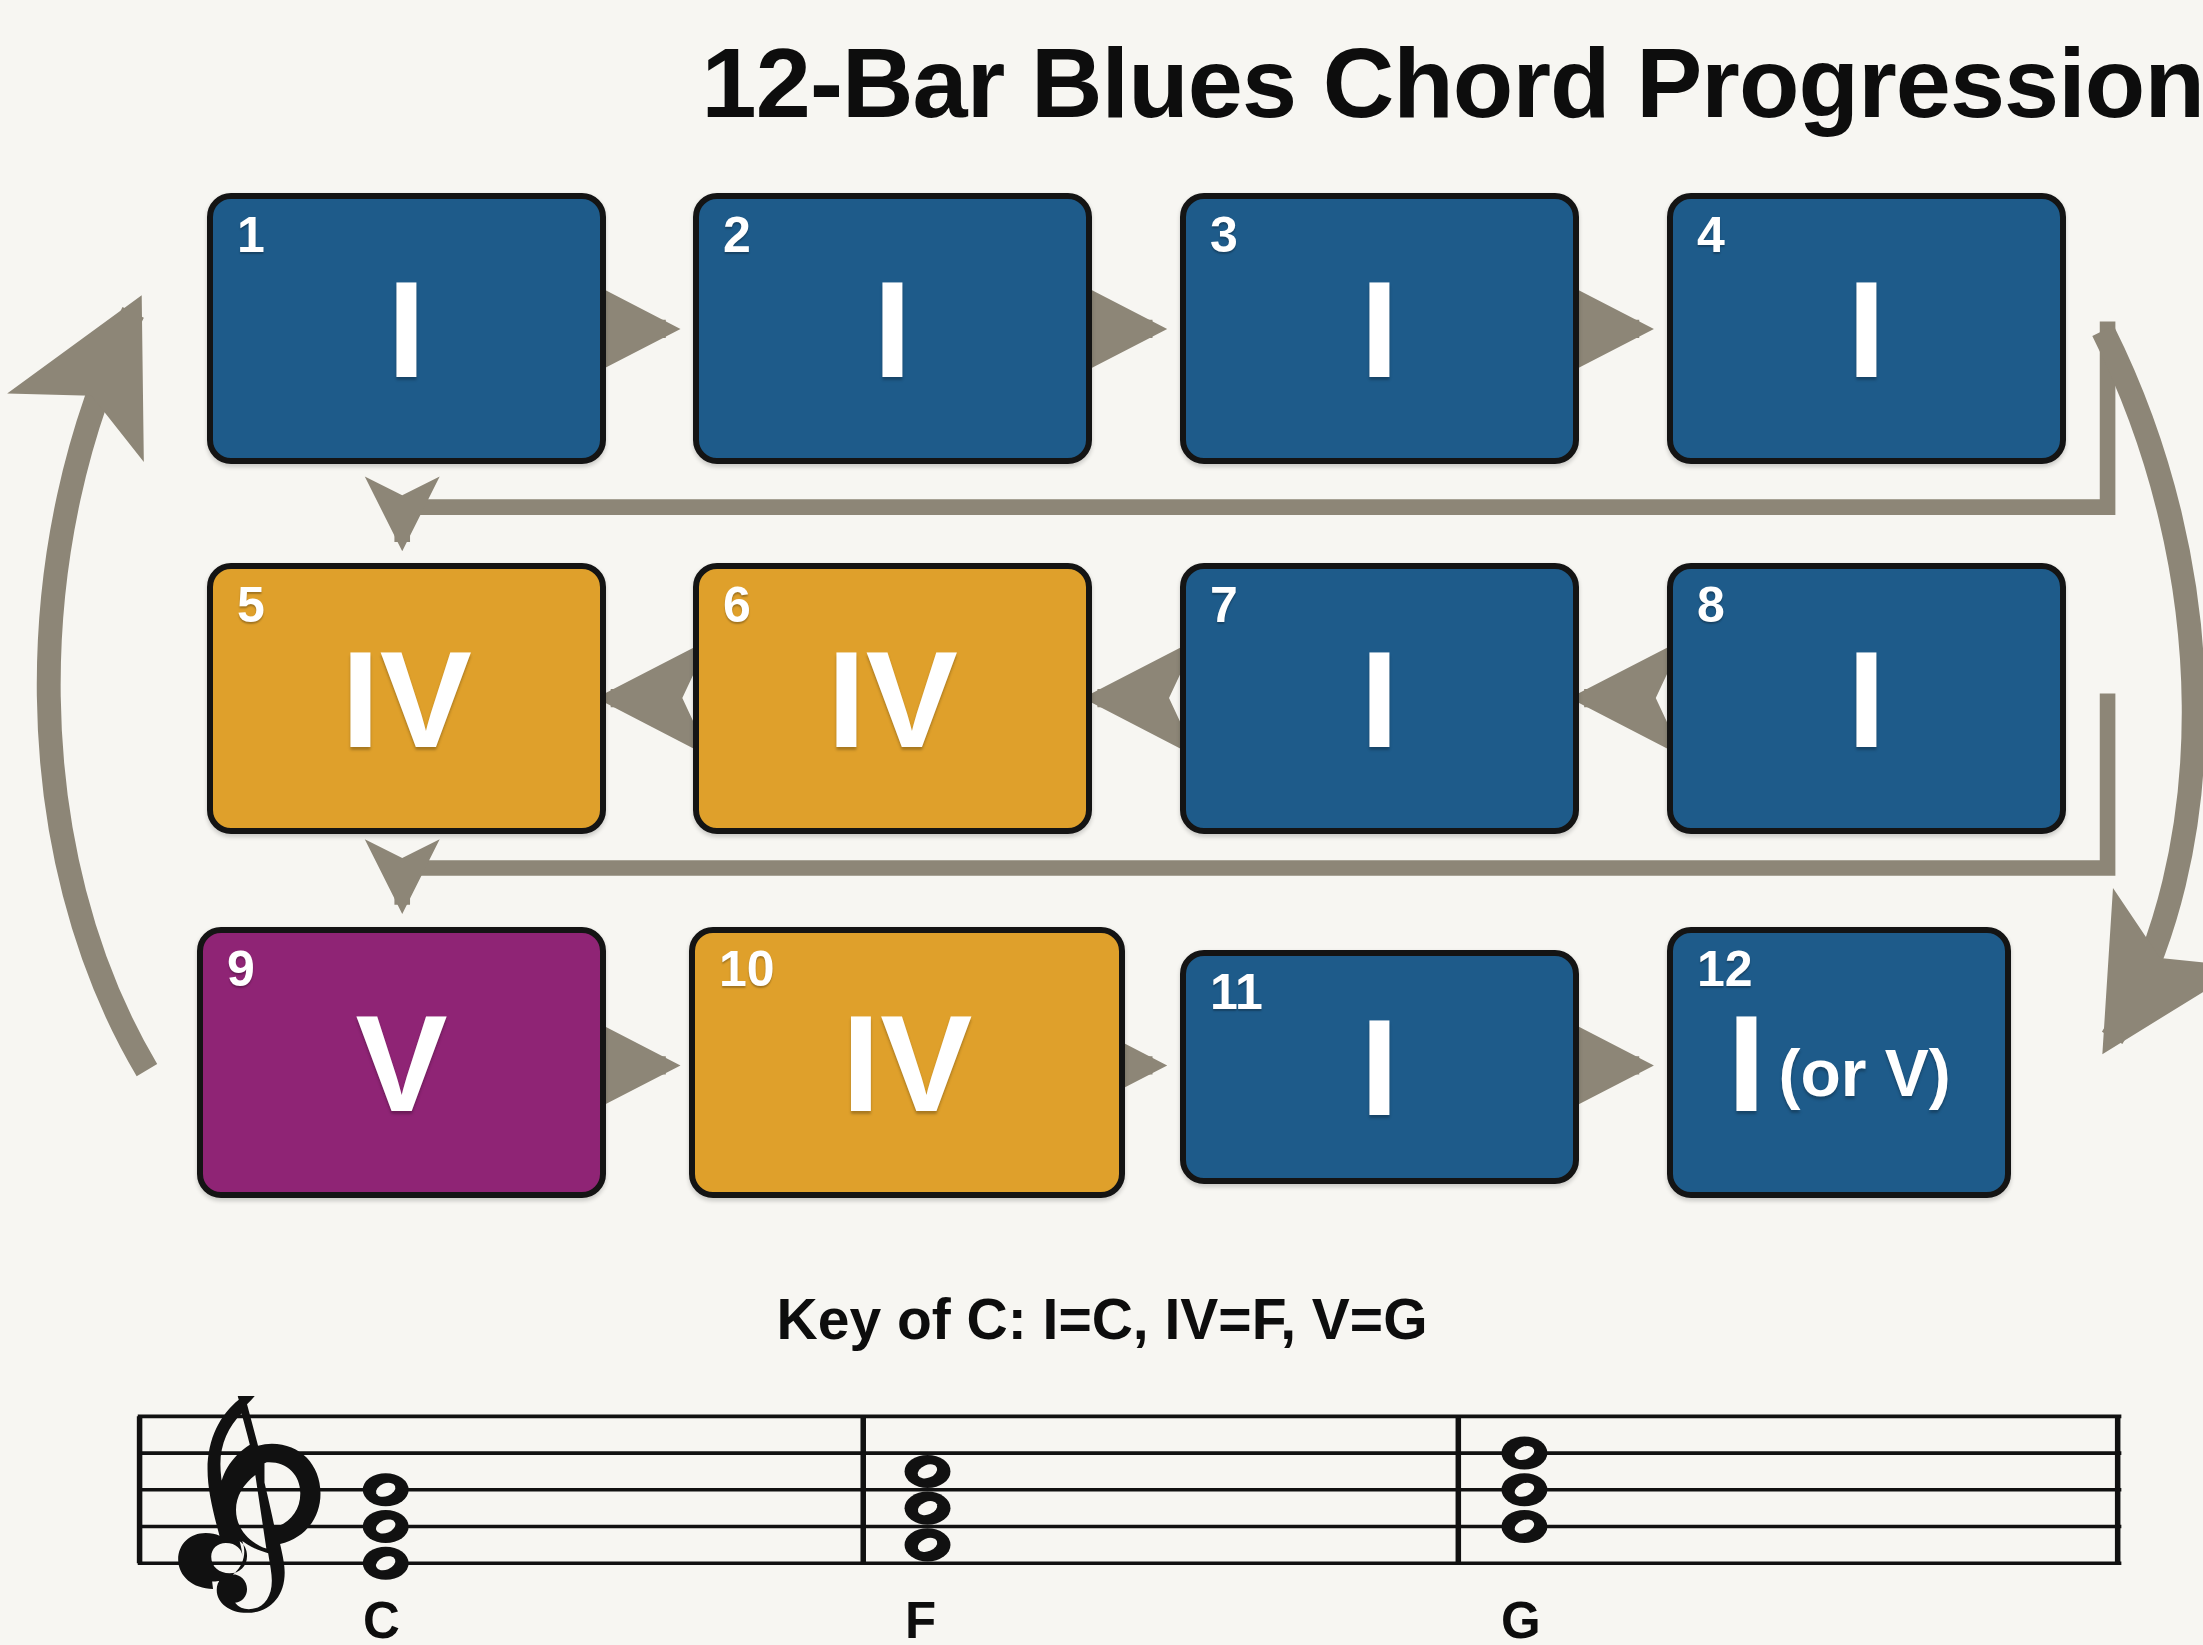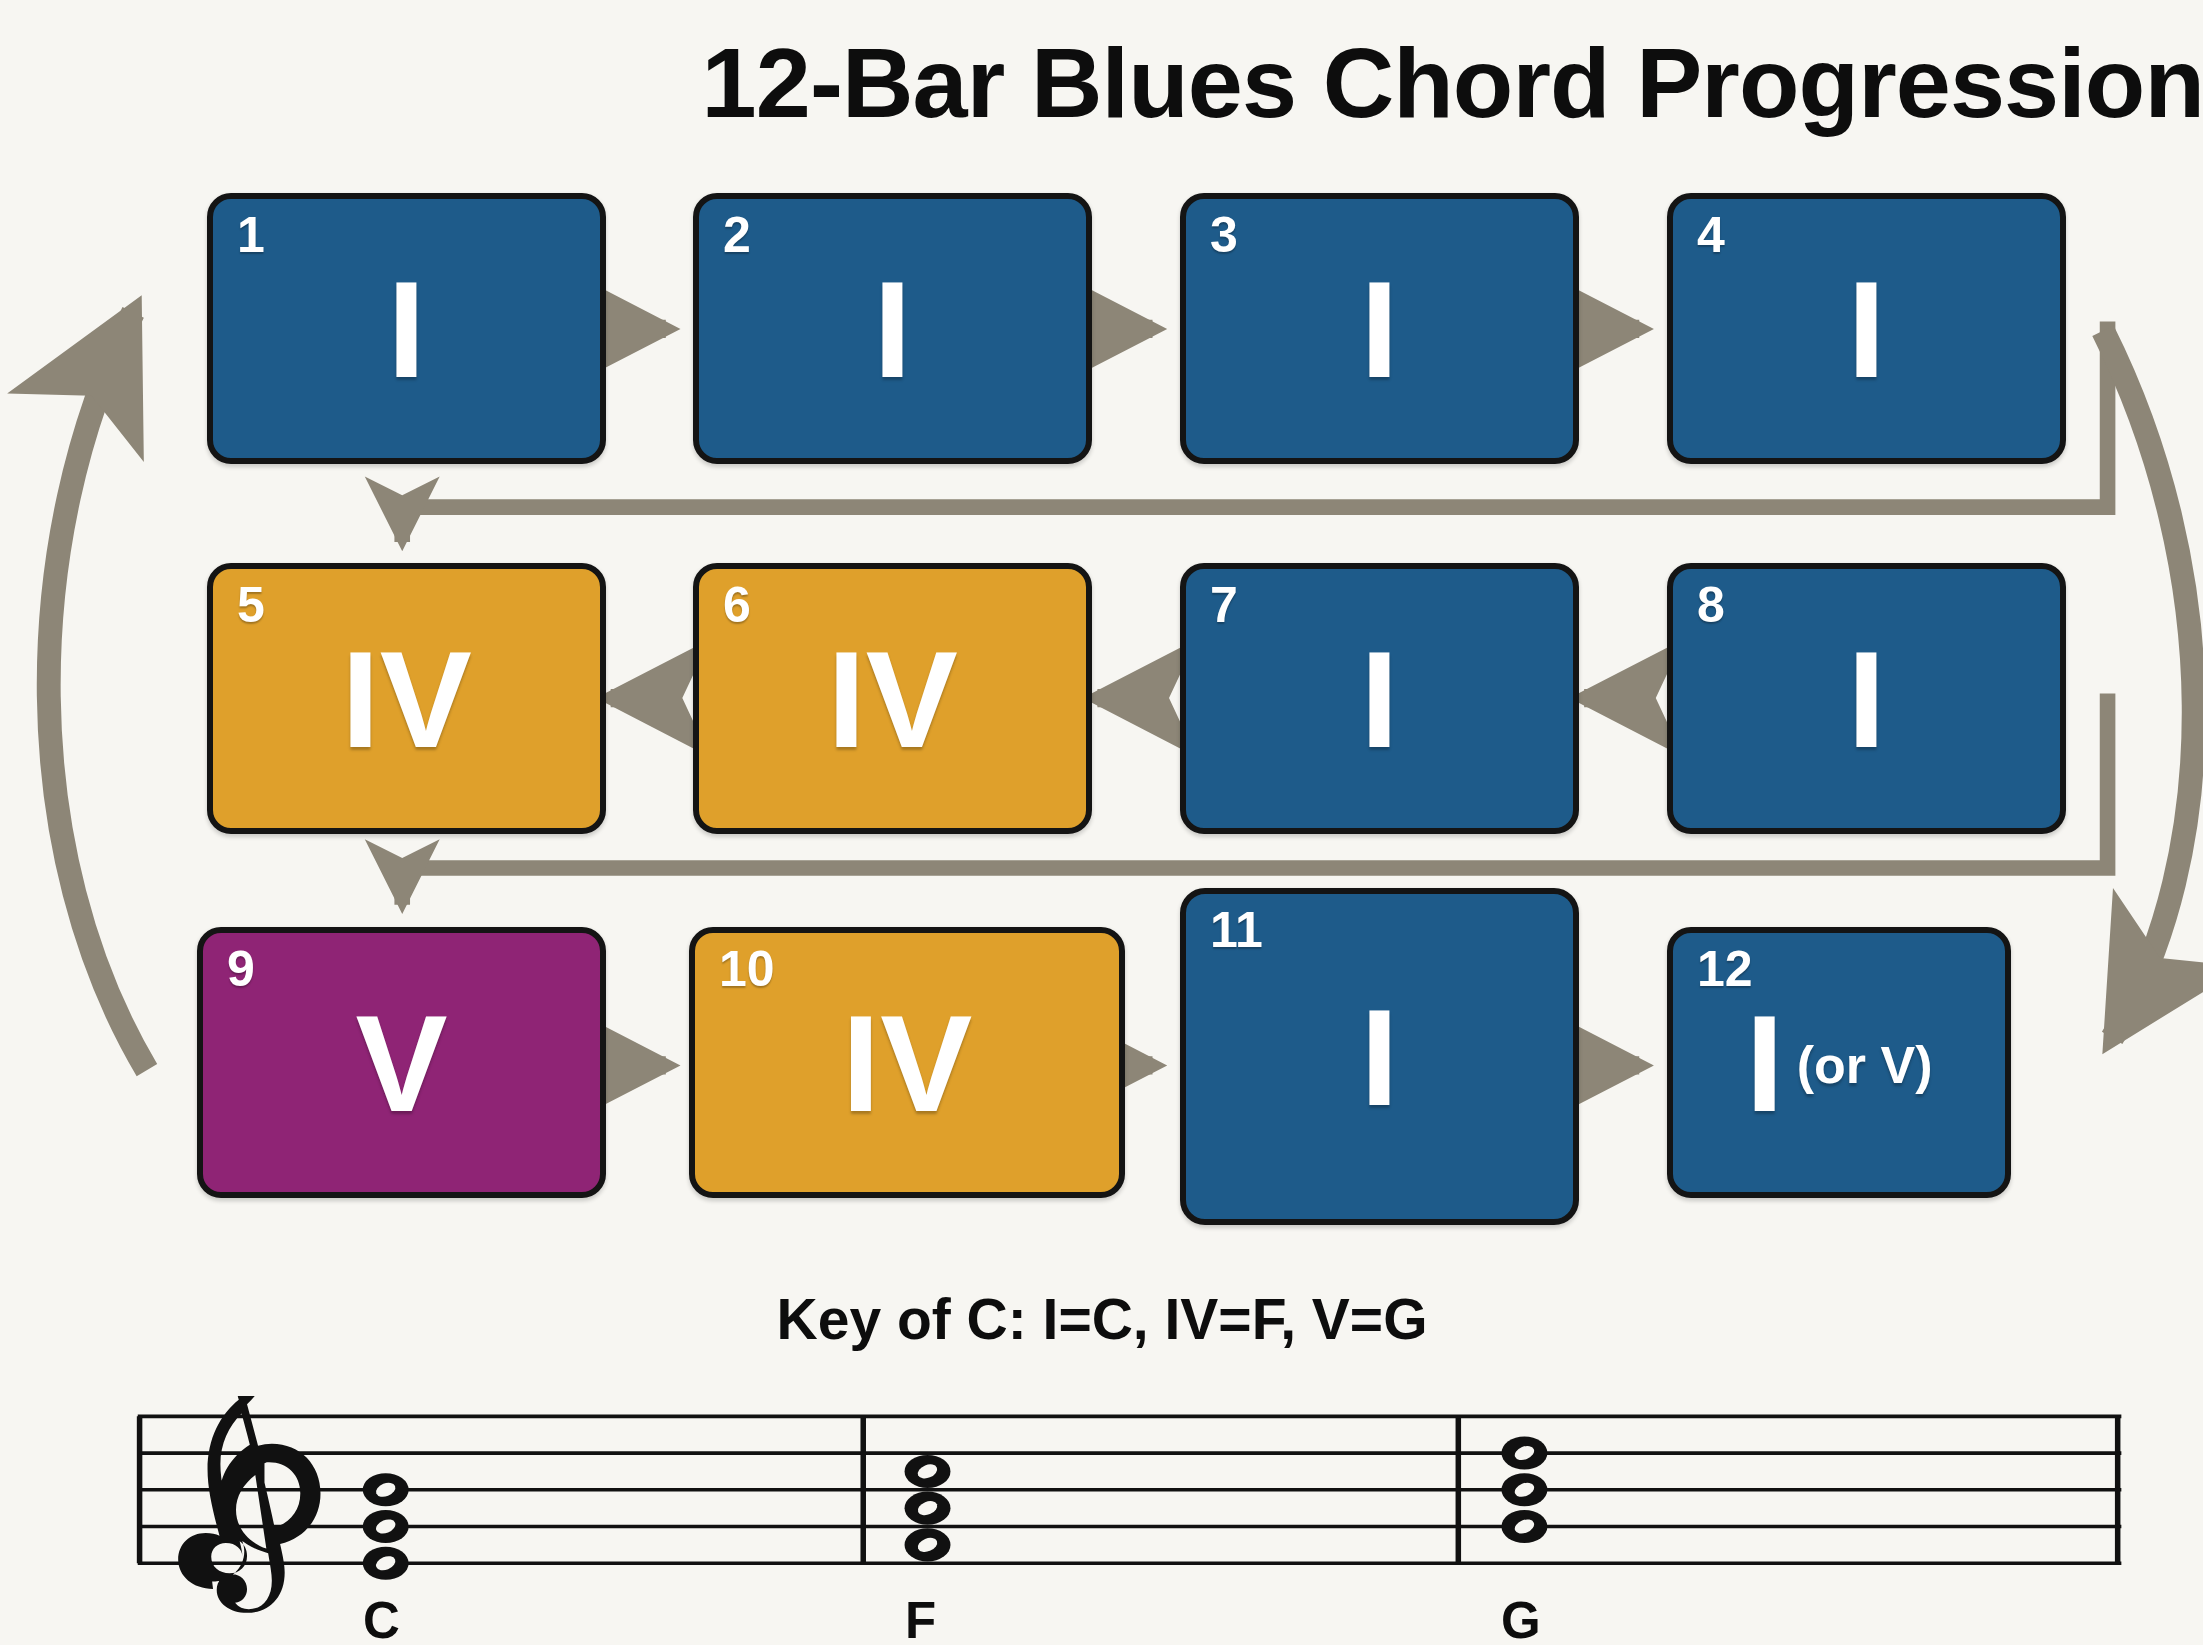--- a/index.html
+++ b/index.html
@@ -36,24 +36,24 @@
     line-height:1.1;
   }
   .bar .roman{
     position:absolute;left:0;top:0;width:100%;height:100%;
     display:flex;align-items:center;justify-content:center;
     font-size:138px;font-weight:bold;color:#ffffff;
     text-shadow:0 2.8px 2.8px rgba(0,0,0,.25);
     line-height:1;
   }
   .bar .roman .alt{
-    font-size:52px;
+    font-size:66px;
     margin-left:13px;
     align-self:center;
-    position:relative;top:2px;
+    position:relative;top:10px;
   }
 
   
   #arrows{position:absolute;left:0;top:0;width:2204px;height:1646px;pointer-events:none;}
 
   #keyline{
     position:absolute;left:0;top:1286px;width:2204px;
     text-align:center;font-size:57px;font-weight:bold;color:#0d0d0d;
     white-space:nowrap;
   }
@@ -161,21 +161,21 @@
     <span class="roman">
         <span>V</span>
       </span>
   </div>
   <div class="bar" style="left:689px;top:927px;width:436px;height:271px;background:#dfa02b;">
     <span class="num">10</span>
     <span class="roman">
         <span>IV</span>
       </span>
   </div>
-  <div class="bar" style="left:1180px;top:888px;width:399px;height:337px;background:#1e5b8a;border-radius:25px;">
+  <div class="bar" style="left:1180px;top:950px;width:399px;height:234px;background:#1e5b8a;">
     <span class="num">11</span>
     <span class="roman">
         <span>I</span>
       </span>
   </div>
   <div class="bar" style="left:1667px;top:927px;width:344px;height:271px;background:#1e5b8a;">
     <span class="num">12</span>
     <span class="roman">
         <span>I</span>
         <span class="alt">(or V)</span>

